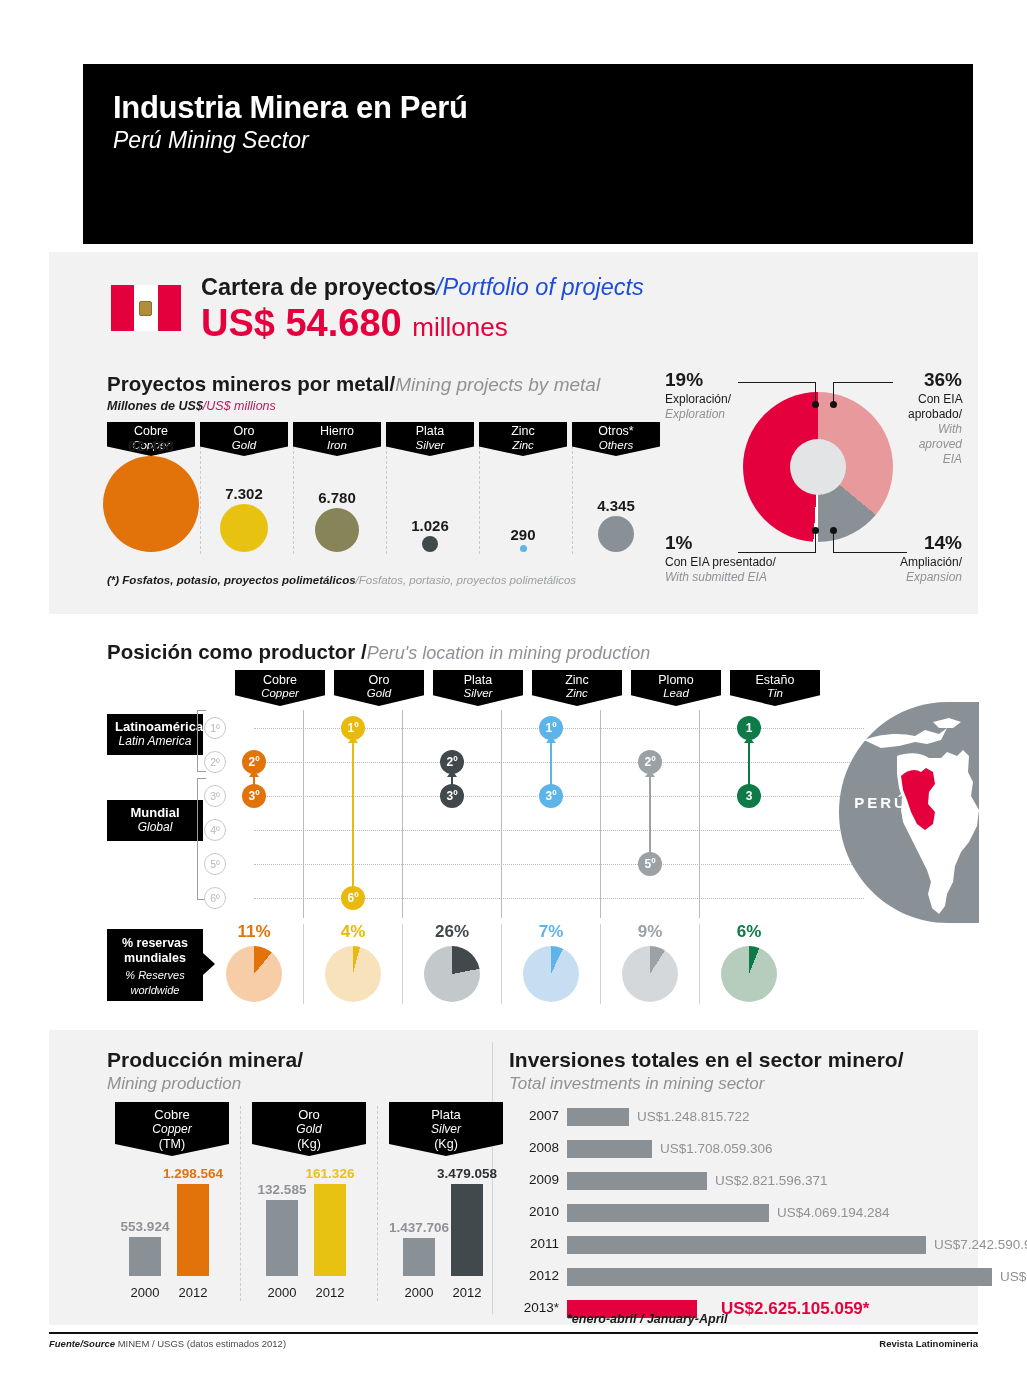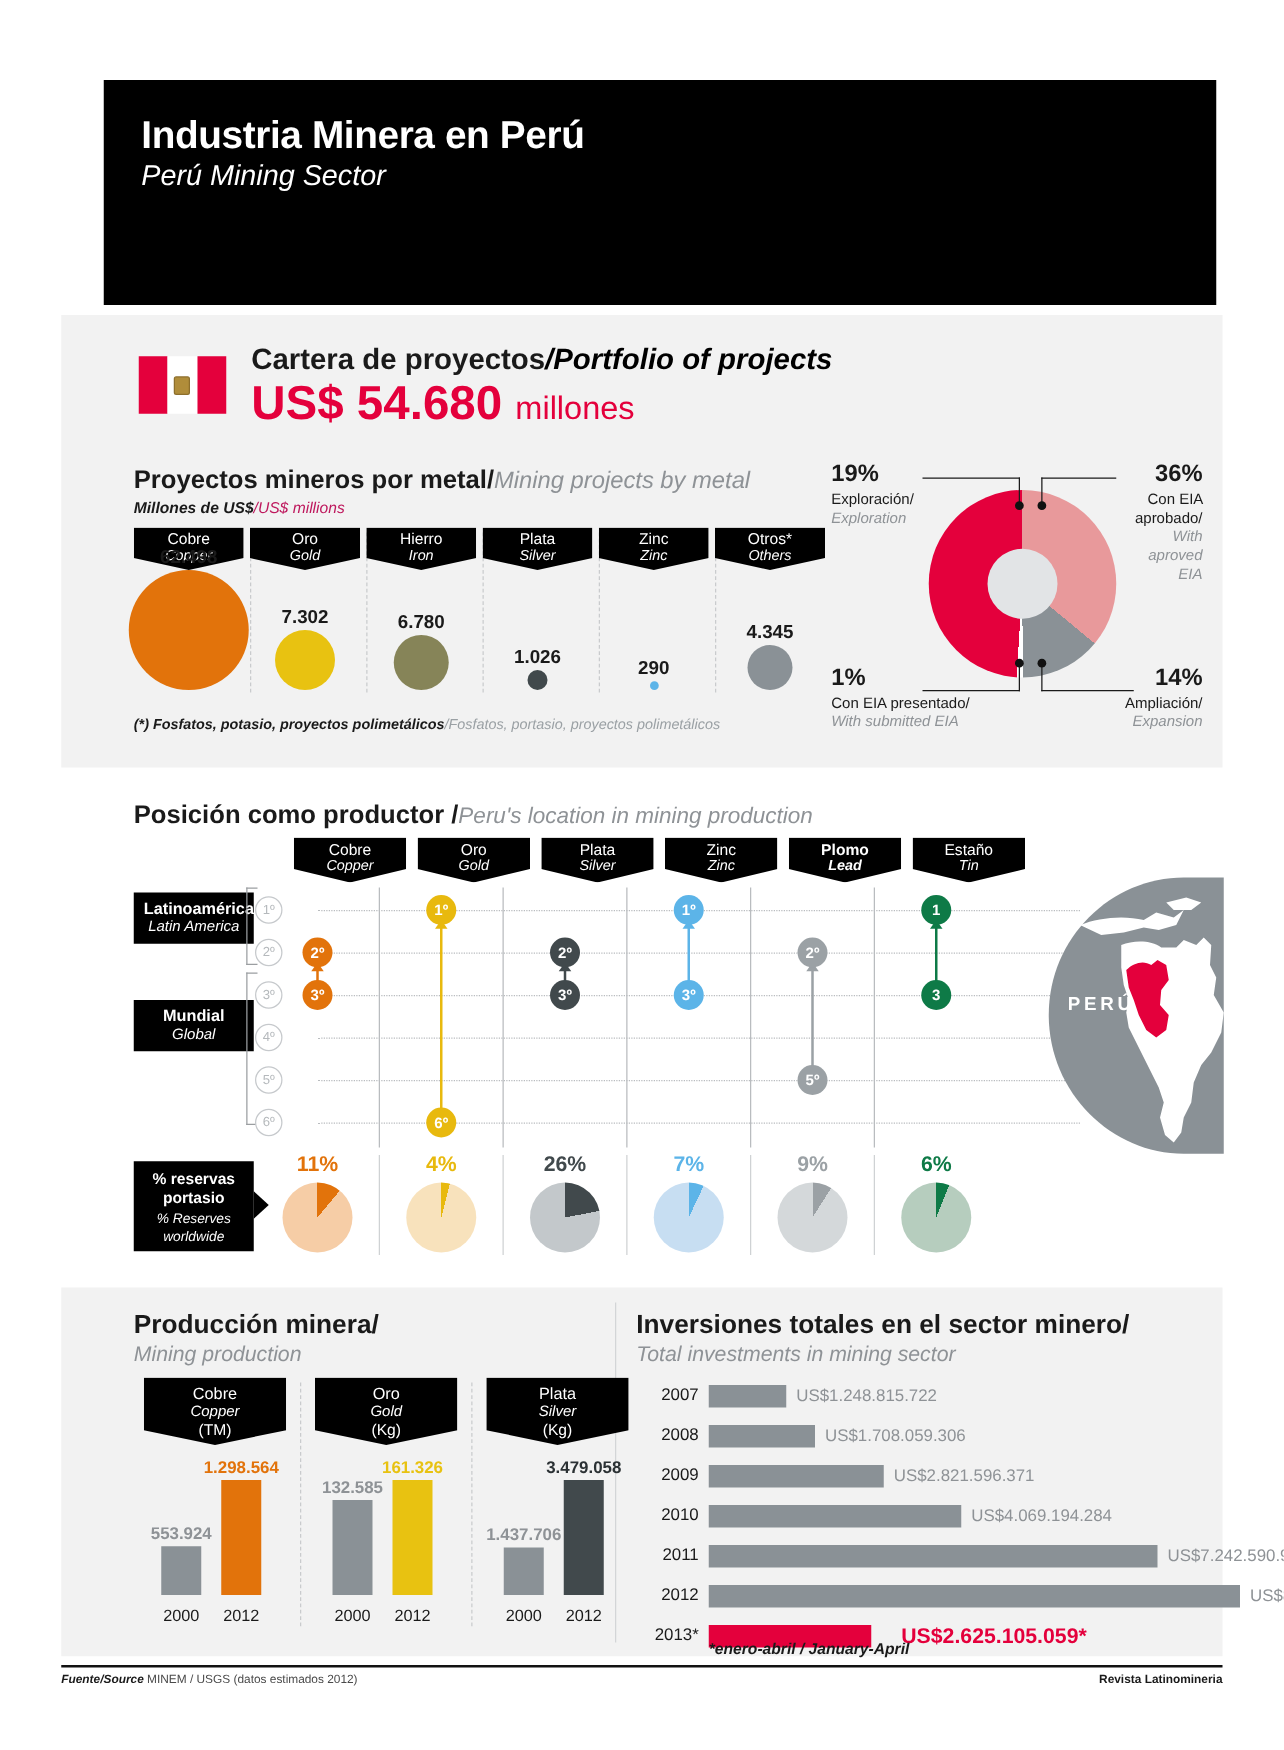--- a/index.html
+++ b/index.html
@@ -27,21 +27,21 @@
   
   .sec1 { position: absolute; left: 49px; top: 252px; width: 929px; height: 362px; background: #f2f2f2; }
 
   .flag { position: absolute; left: 62px; top: 33px; width: 70px; height: 46px; display: flex; }
   .flag-band { width: 23.33px; height: 100%; }
   .flag-red { background: #e4003c; }
   .flag-white { background: #ffffff; display:flex; align-items:center; justify-content:center;}
   .flag-emblem { width: 13px; height: 15px; border-radius: 2px; background:#b08d3a; border:1px solid #8d6f2c;}
 
   .cartera-line { position: absolute; left: 152px; top: 22px; font-size: 23.5px; font-weight: bold; white-space: nowrap; }
-  .cartera-line .en { font-weight: bold; font-style: italic; color: #000000; }
+  .cartera-line .en { font-weight: normal; font-style: italic; color: #1d4ed8; }
   .big-amount { position: absolute; left: 152px; top: 50px; font-size: 38px; color: #e4003c; font-weight: bold; white-space: nowrap;}
   .big-amount .unit { font-size: 26px; font-weight: normal; }
 
   .pm-title { position: absolute; left: 58px; top: 120px; font-size: 20.5px; font-weight: bold; white-space: nowrap;}
   .pm-title .en { font-weight: normal; font-style: italic; color: #8e9296; font-size: 19px;}
   .pm-sub { position: absolute; left: 58px; top: 147px; font-size: 12.5px; font-style: italic; font-weight: bold; }
   .pm-sub .en { color: #be185d; font-weight: normal; }
 
   .metal-grid { position: absolute; left: 58px; top: 170px; width: 560px; height: 135px; }
   .metal-col { position: absolute; top: 0; width: 88px; height: 135px; }
@@ -339,21 +339,21 @@
           <div class="rank-tag">
             <span class="es">Zinc</span>
             <span class="en">Zinc</span>
           </div>
         </div>
         <div class="col-rule" style="left: 297px;"></div>
         <div class="rline" style="left: 346px; top: 66px; height: 60px; background: rgb(92, 180, 232);"></div>
         <div class="rarrow" style="left: 342px; top: 66px; border-bottom: 7px solid rgb(92, 180, 232);"></div>
         <div class="rdot" style="width: 24px; height: 24px; left: 335px; top: 46px; background: rgb(92, 180, 232); line-height: 24px; font-size: 12px;">1º</div>
         <div class="rdot" style="width: 24px; height: 24px; left: 335px; top: 114px; background: rgb(92, 180, 232); line-height: 24px; font-size: 12px;">3º</div>
-        <div class="rank-col" style="left: 427px; font-weight: bold;">
+        <div class="rank-col" style="left: 427px;">
           <div class="rank-tag">
             <span class="es">Plomo</span>
             <span class="en">Lead</span>
           </div>
         </div>
         <div class="col-rule" style="left: 396px;"></div>
         <div class="rline" style="left: 445px; top: 100px; height: 94px; background: rgb(155, 161, 165);"></div>
         <div class="rarrow" style="left: 441px; top: 100px; border-bottom: 7px solid rgb(155, 161, 165);"></div>
         <div class="rdot" style="width: 24px; height: 24px; left: 434px; top: 80px; background: rgb(155, 161, 165); line-height: 24px; font-size: 12px;">2º</div>
         <div class="rdot" style="width: 24px; height: 24px; left: 434px; top: 182px; background: rgb(155, 161, 165); line-height: 24px; font-size: 12px;">5º</div>
@@ -365,21 +365,21 @@
         </div>
         <div class="col-rule" style="left: 495px;"></div>
         <div class="rline" style="left: 544px; top: 66px; height: 60px; background: rgb(14, 122, 71);"></div>
         <div class="rarrow" style="left: 540px; top: 66px; border-bottom: 7px solid rgb(14, 122, 71);"></div>
         <div class="rdot" style="width: 24px; height: 24px; left: 533px; top: 46px; background: rgb(14, 122, 71); line-height: 24px; font-size: 12px;">1</div>
         <div class="rdot" style="width: 24px; height: 24px; left: 533px; top: 114px; background: rgb(14, 122, 71); line-height: 24px; font-size: 12px;">3</div>
       </div>
 
     <div class="res-lab">
       <span class="es">% reservas</span>
-      <span class="es">portasio</span>
+      <span class="es">mundiales</span>
       <span class="en">% Reserves</span>
       <span class="en">worldwide</span>
     </div>
 
     <div id="pieRow">
         <div class="pie-col" style="left: 160px;">
           <div class="pie-pct" style="color: rgb(226, 115, 11);">11%</div>
           <div class="pie" style="background: conic-gradient(rgb(226, 115, 11) 0deg, rgb(226, 115, 11) 39.6deg, rgb(246, 205, 166) 39.6deg, rgb(246, 205, 166) 360deg);"></div>
         </div>
         <div class="pie-col" style="left: 259px;">

